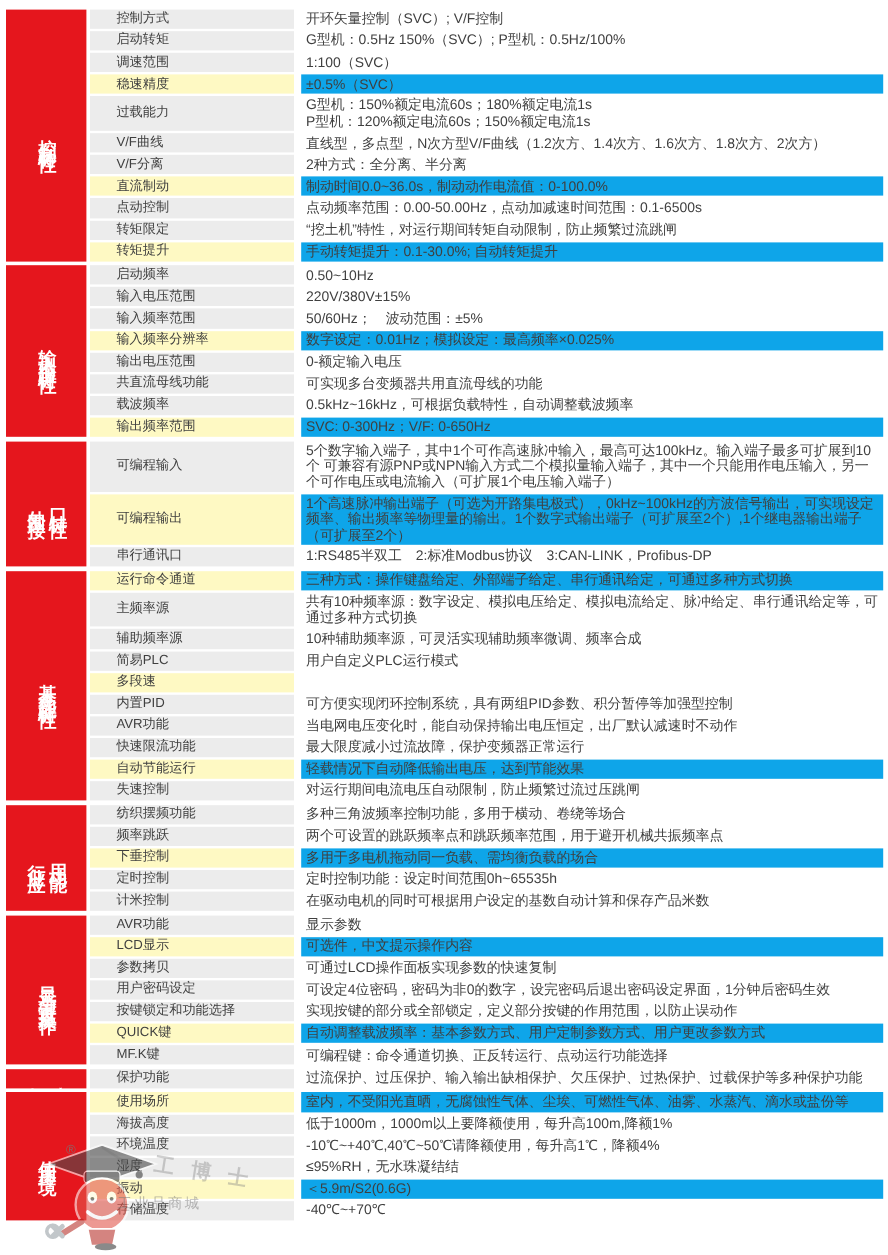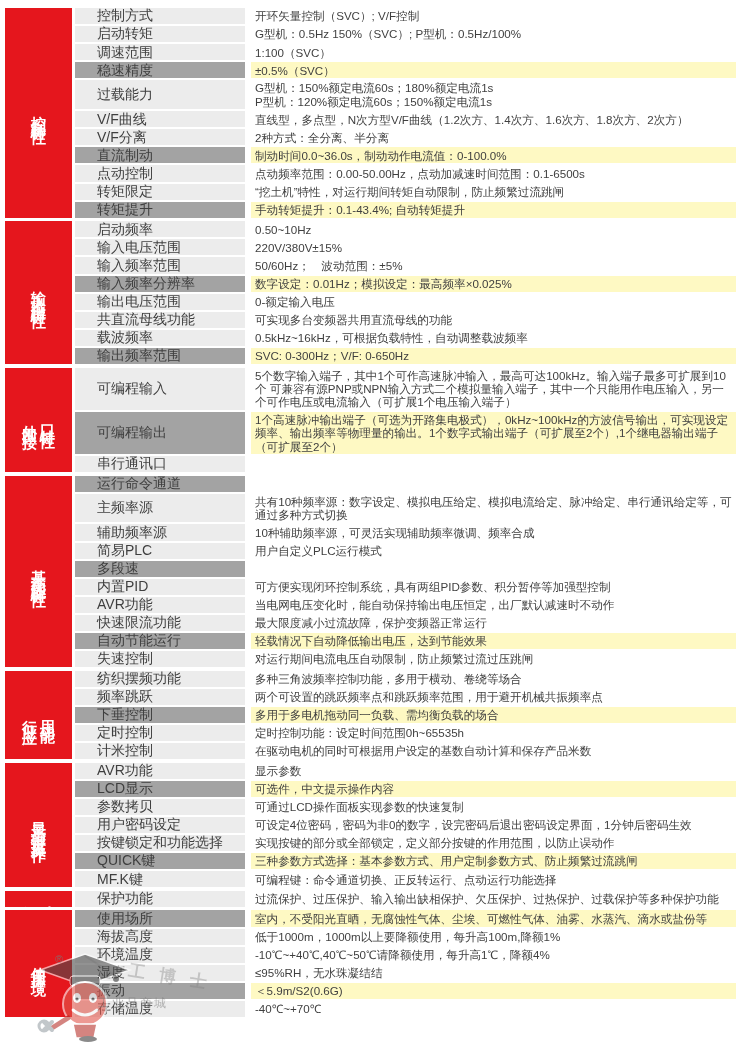--- a/index.html
+++ b/index.html
@@ -9,26 +9,26 @@
              padding:8px 4px 0 5px;overflow:hidden;}
   .spec-section{display:flex;margin-bottom:3.5px;}
   .section-label{width:67px;flex:0 0 67px;margin-right:3px;background:#e5161d;
                  display:flex;align-items:center;justify-content:center;}
   .vtext{writing-mode:vertical-lr;text-orientation:upright;white-space:pre-line;
          color:#fff;font-weight:bold;font-size:15px;letter-spacing:4.5px;line-height:18px;}
   .rows{flex:1;display:flex;flex-direction:column;gap:2px;min-width:0;}
   .row{display:flex;gap:6px;min-width:0;}
   .name-cell{width:170px;flex:0 0 170px;background:#ececec;display:flex;align-items:center;
              box-sizing:border-box;padding:1px 4px 1px 22px;min-height:16.1px;
-             font-size:14px;line-height:13.4px;}
+             font-size:11px;line-height:13.4px;}
   .value-cell{flex:1;display:flex;align-items:center;box-sizing:border-box;
               padding:1px 4px;min-height:16.1px;font-size:11.6px;line-height:13.4px;
               white-space:pre-line;min-width:0;}
-  .row.hl .name-cell{background:#a3a3a3;}
-  .row.hl .value-cell{background:#fef9c3;}
+  .row.hl .name-cell{background:#fef9c3;}
+  .row.hl .value-cell{background:#0ea5e9;}
   
   .wm{position:absolute;pointer-events:none;}
   .wm-reg{left:55px;top:953px;font-size:11px;color:rgba(120,120,120,.75);}
   .wm-brand{left:128px;top:966px;font-size:17px;font-weight:bold;
             color:rgba(130,130,130,.38);letter-spacing:14px;transform:rotate(9deg);}
   .wm-store{left:98px;top:995px;font-size:12px;color:rgba(125,125,125,.55);letter-spacing:2px;}
   .wm-url{left:6px;top:1072px;font-size:13px;color:rgba(235,210,210,.9);
           text-shadow:0 0 1px rgba(120,120,120,.4);letter-spacing:.5px;}
   .wm-mascot{left:28px;top:946px;width:112px;height:96px;opacity:.6;}
 </style>
@@ -79,21 +79,21 @@
           <div class="row">
             <div class="name-cell">点动控制</div>
             <div class="value-cell">点动频率范围：0.00-50.00Hz，点动加减速时间范围：0.1-6500s</div>
           </div>
           <div class="row">
             <div class="name-cell">转矩限定</div>
             <div class="value-cell">“挖土机”特性，对运行期间转矩自动限制，防止频繁过流跳闸</div>
           </div>
           <div class="row hl">
             <div class="name-cell">转矩提升</div>
-            <div class="value-cell">手动转矩提升：0.1-43.4%; 自动转矩提升</div>
+            <div class="value-cell">手动转矩提升：0.1-30.0%; 自动转矩提升</div>
           </div>
         </div>
       </div>
       <div class="spec-section">
         <div class="section-label" style="background: rgb(229, 22, 29);">
           <div class="vtext">输入输出特性</div>
         </div>
         <div class="rows">
           <div class="row">
             <div class="name-cell">启动频率</div>
@@ -138,30 +138,32 @@
           <div class="row">
             <div class="name-cell">可编程输入</div>
             <div class="value-cell">5个数字输入端子，其中1个可作高速脉冲输入，最高可达100kHz。输入端子最多可扩展到10个 可兼容有源PNP或NPN输入方式二个模拟量输入端子，其中一个只能用作电压输入，另一个可作电压或电流输入（可扩展1个电压输入端子）</div>
           </div>
           <div class="row hl">
             <div class="name-cell">可编程输出</div>
             <div class="value-cell">1个高速脉冲输出端子（可选为开路集电极式），0kHz~100kHz的方波信号输出，可实现设定频率、输出频率等物理量的输出。1个数字式输出端子（可扩展至2个）,1个继电器输出端子（可扩展至2个）</div>
           </div>
           <div class="row">
             <div class="name-cell">串行通讯口</div>
+            <div class="value-cell">1:RS485半双工　2:标准Modbus协议　3:CAN-LINK，Profibus-DP</div>
           </div>
         </div>
       </div>
       <div class="spec-section">
         <div class="section-label" style="background: rgb(229, 22, 29);">
           <div class="vtext">基本功能特性</div>
         </div>
         <div class="rows">
           <div class="row hl">
             <div class="name-cell">运行命令通道</div>
+            <div class="value-cell">三种方式：操作键盘给定、外部端子给定、串行通讯给定，可通过多种方式切换</div>
           </div>
           <div class="row">
             <div class="name-cell">主频率源</div>
             <div class="value-cell">共有10种频率源：数字设定、模拟电压给定、模拟电流给定、脉冲给定、串行通讯给定等，可通过多种方式切换</div>
           </div>
           <div class="row">
             <div class="name-cell">辅助频率源</div>
             <div class="value-cell">10种辅助频率源，可灵活实现辅助频率微调、频率合成</div>
           </div>
           <div class="row">
@@ -241,21 +243,21 @@
           <div class="row">
             <div class="name-cell">用户密码设定</div>
             <div class="value-cell">可设定4位密码，密码为非0的数字，设完密码后退出密码设定界面，1分钟后密码生效</div>
           </div>
           <div class="row">
             <div class="name-cell">按键锁定和功能选择</div>
             <div class="value-cell">实现按键的部分或全部锁定，定义部分按键的作用范围，以防止误动作</div>
           </div>
           <div class="row hl">
             <div class="name-cell">QUICK键</div>
-            <div class="value-cell">三种参数方式选择：基本参数方式、用户定制参数方式、防止频繁过流跳闸</div>
+            <div class="value-cell">自动调整载波频率：基本参数方式、用户定制参数方式、用户更改参数方式</div>
           </div>
           <div class="row">
             <div class="name-cell">MF.K键</div>
             <div class="value-cell">可编程键：命令通道切换、正反转运行、点动运行功能选择</div>
           </div>
         </div>
       </div>
       <div class="spec-section">
         <div class="section-label" style="background: rgb(229, 22, 29);">
           <div class="vtext">保护

